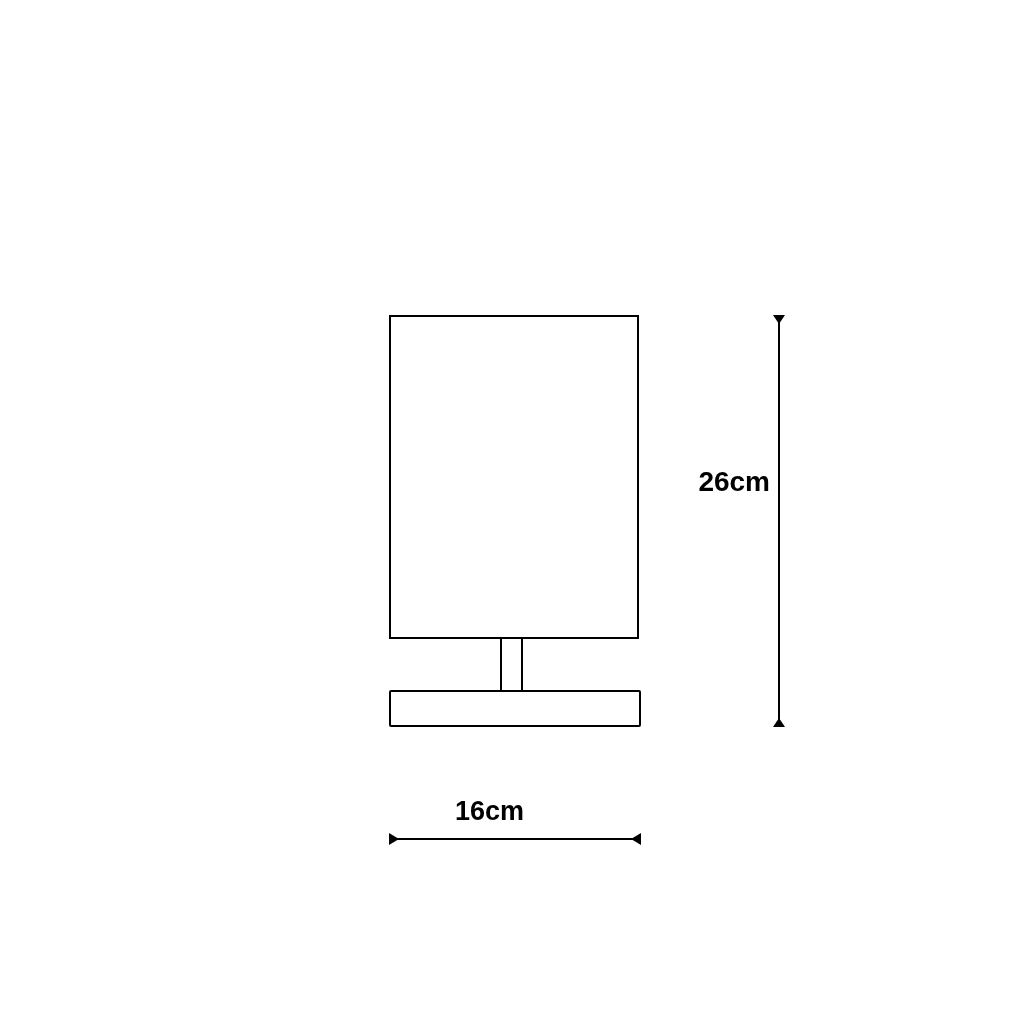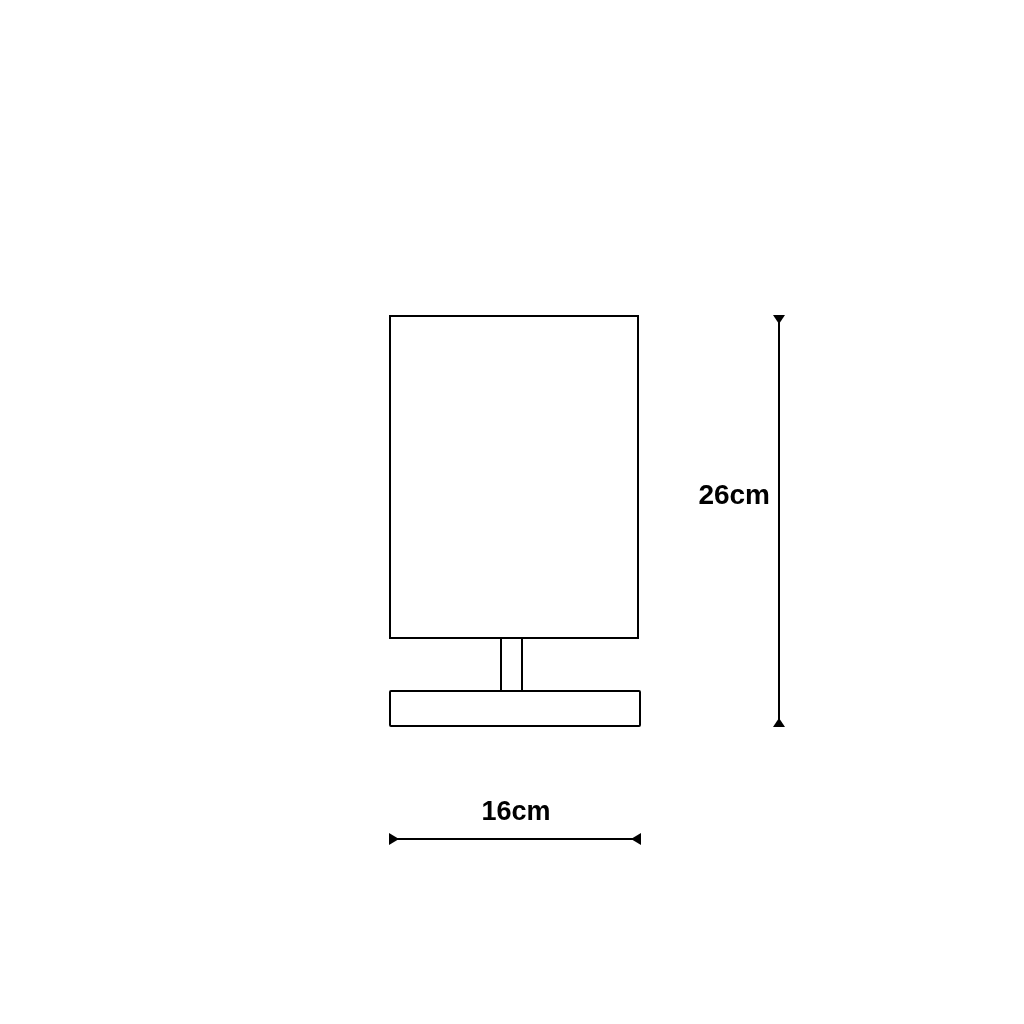--- a/index.html
+++ b/index.html
@@ -53,21 +53,21 @@
     border-top: 9px solid #000000;
   }
   .arrow-bottom {
     left: 773px; top: 718px;
     border-left: 6px solid transparent;
     border-right: 6px solid transparent;
     border-bottom: 9px solid #000000;
   }
   .dim-label-v {
     position: absolute;
-    left: 670px; top: 481px;
+    left: 670px; top: 468px;
     width: 100px;
     text-align: right;
     font-size: 28px;
     font-weight: bold;
     color: #000000;
     line-height: 28px;
     letter-spacing: 0px;
   }
   .dim-line-h {
     position: absolute;
@@ -84,21 +84,21 @@
   .arrow-right {
     left: 631px; top: 833px;
     border-top: 6px solid transparent;
     border-bottom: 6px solid transparent;
     border-right: 10px solid #000000;
   }
   .dim-label-h {
     position: absolute;
     left: 455px; top: 798px;
     width: 122px;
-    text-align: center;
+    text-align: left;
     font-size: 27px;
     font-weight: bold;
     color: #000000;
     line-height: 27px;
   }
 </style>
 </head>
 <body>
 
 <div class="canvas">

